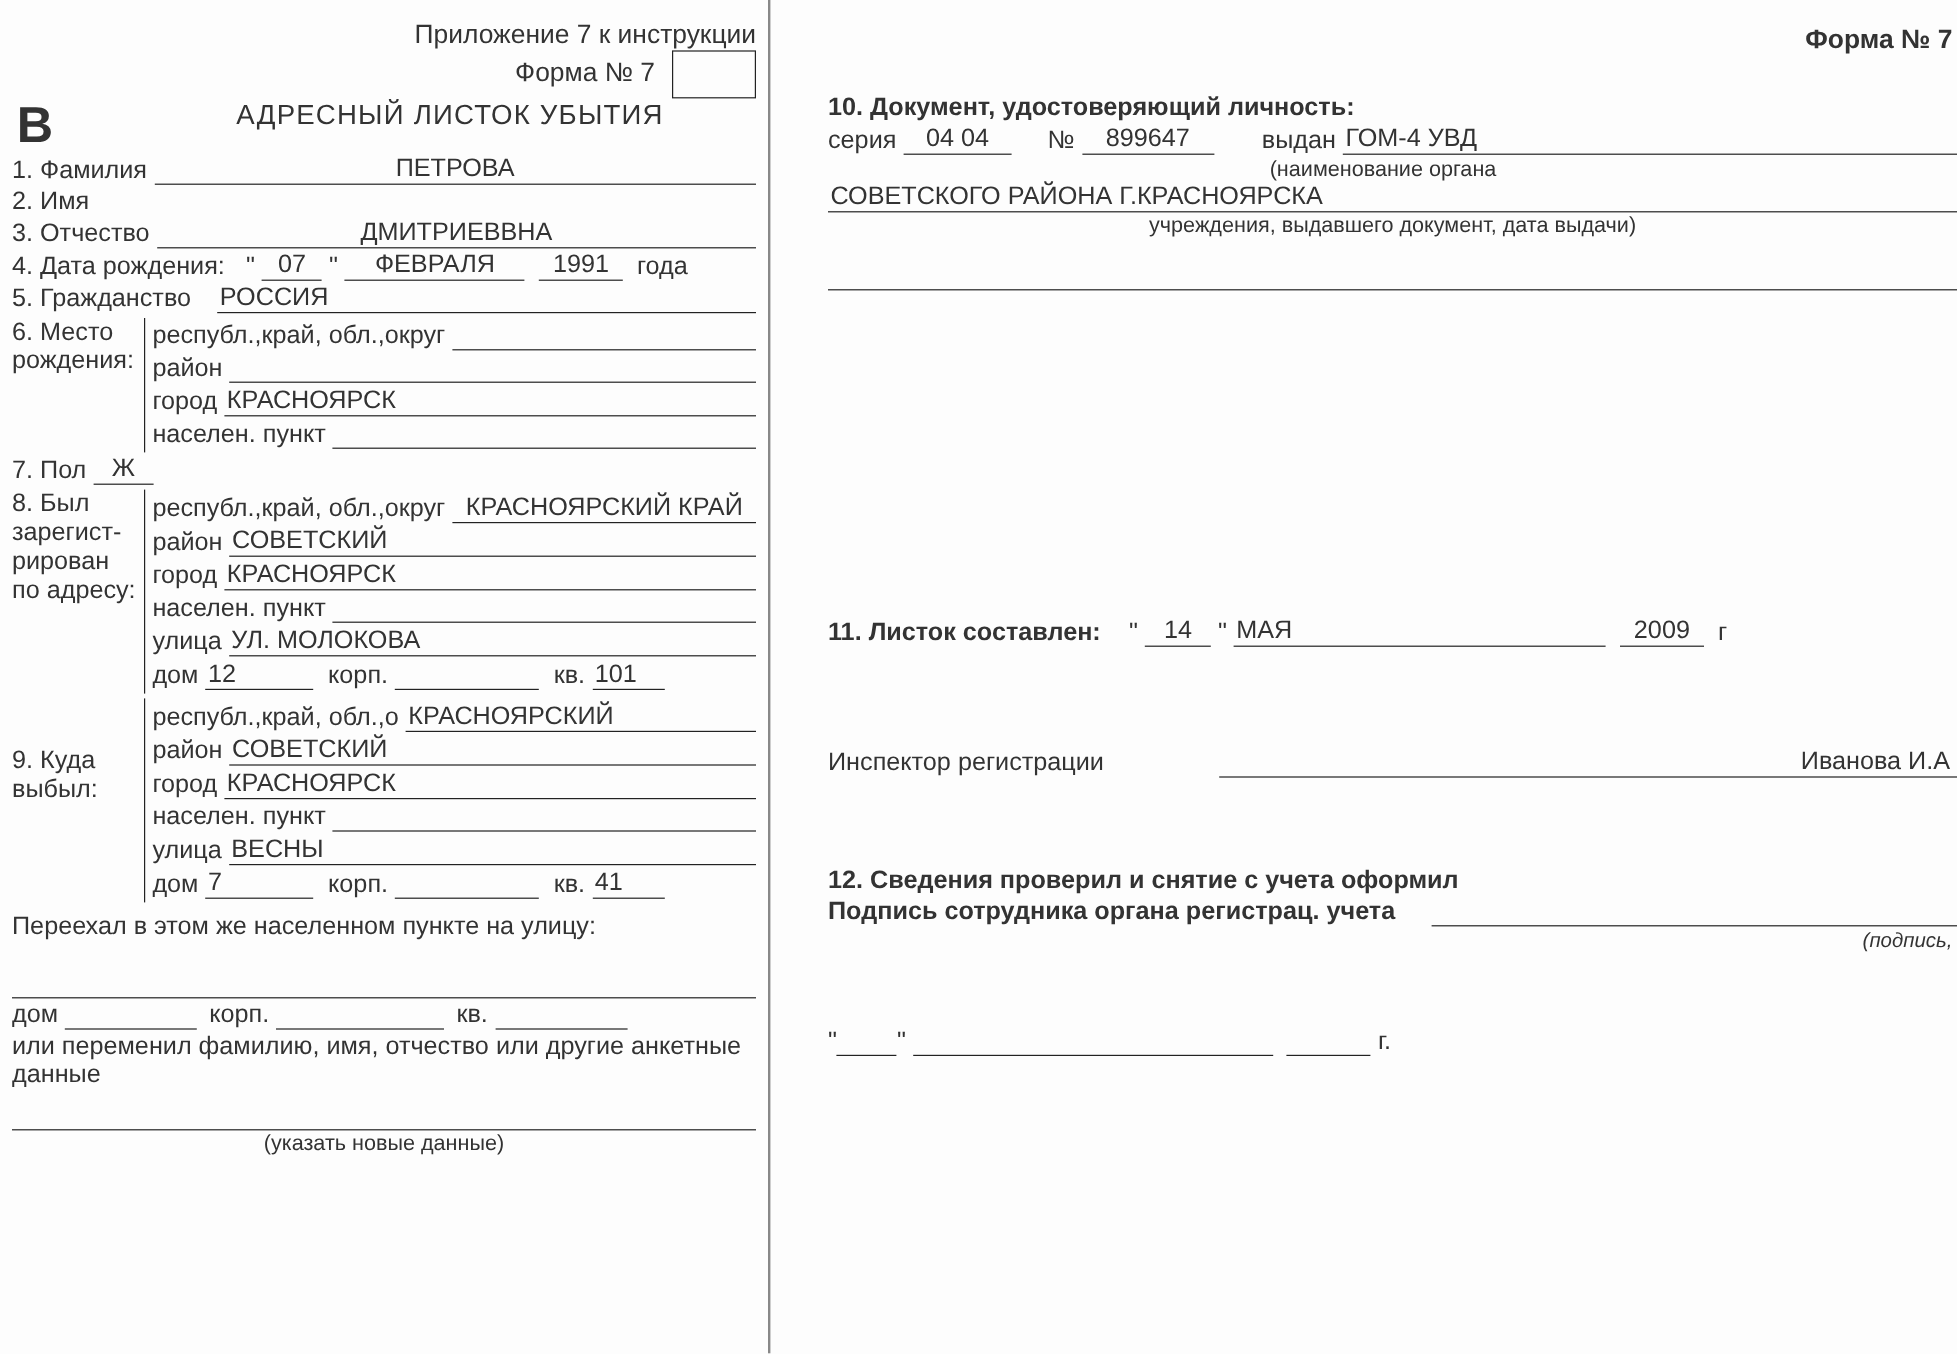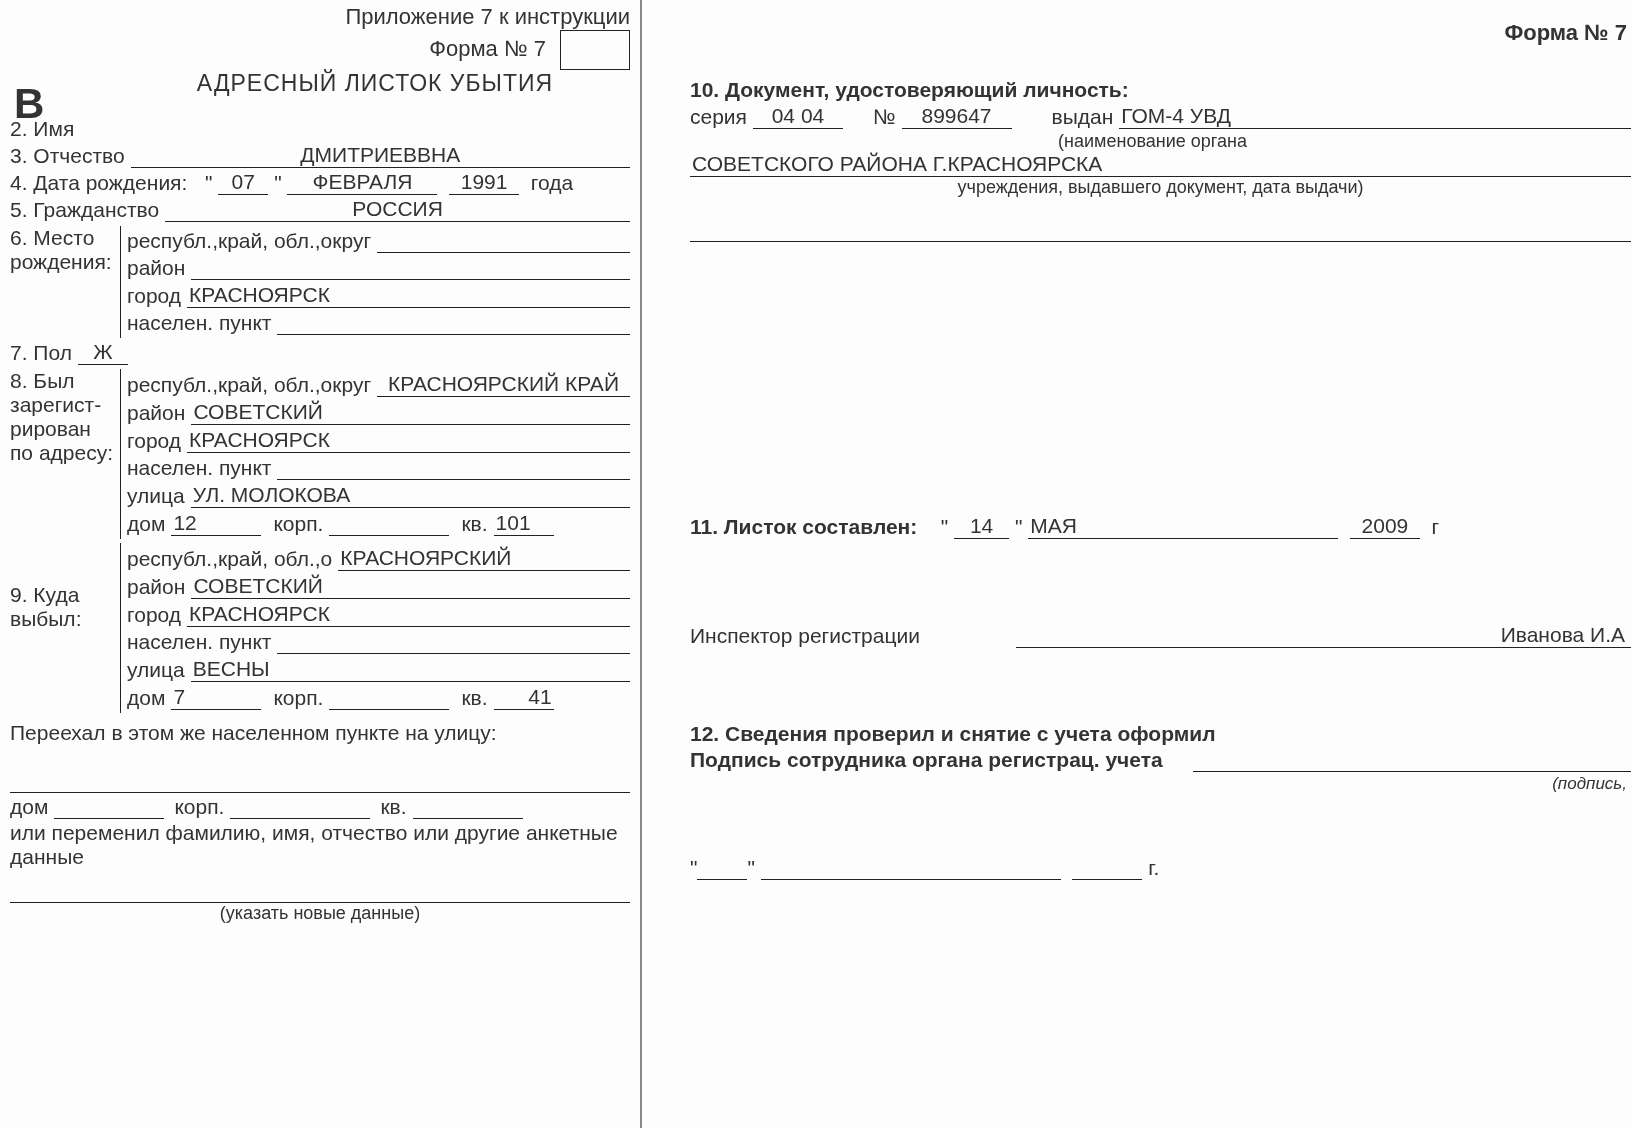--- a/index.html
+++ b/index.html
@@ -14,21 +14,21 @@
     position: relative;
     font-size: 21px;
   }
   .page {
     display: flex;
     width: 100%;
     height: 100%;
   }
   .col-left {
     width: 640px;
-    padding: 4px 10px 10px 10px;
+    padding: 16px 10px 10px 10px;
     position: relative;
   }
   .divider {
     width: 40px;
     border-left: 2px solid #888;
   }
   .col-right {
     flex: 1;
     padding: 20px 0 10px 10px;
     position: relative;
@@ -66,40 +66,44 @@
     <div class="header-right">
       <span>Форма № 7</span>
       <span class="formbox"></span>
     </div>
     <div class="big-b">В</div>
     <div class="title">АДРЕСНЫЙ ЛИСТОК УБЫТИЯ</div>
 
     <div style="height:18px;"></div>
 
     <div class="row">
+      <span class="label">1. Фамилия</span>
+      <span class="uline fill">ПЕТРОВА</span>
+    </div>
+    <div class="row">
       <span class="label">2. Имя</span>
     </div>
     <div class="row">
       <span class="label">3. Отчество</span>
       <span class="uline fill">ДМИТРИЕВВНА</span>
     </div>
     <div class="row">
       <span class="label">4. Дата рождения:</span>
       <span>&nbsp;&nbsp;"&nbsp;</span>
       <span class="uline" style="width:50px;">07</span>
       <span>&nbsp;"&nbsp;</span>
       <span class="uline" style="width:150px;">ФЕВРАЛЯ</span>
       <span>&nbsp;&nbsp;</span>
       <span class="uline" style="width:70px;">1991</span>
       <span>&nbsp;&nbsp;</span>
       <span>года</span>
     </div>
     <div class="row">
       <span class="label">5. Гражданство</span>
-      <span class="uline fill" style="text-align:center;">РОССИЯ</span>
+      <span class="uline fill" style="text-align:left;margin-left:16px;">РОССИЯ</span>
     </div>
 
     
     <div class="addr-block">
       <div class="addr-side">6. Место рожде­ния:</div>
       <div class="addr-body">
         <div class="addr-line">
             <span class="addr-lbl">республ.,край, обл.,округ</span>
             <span class="uline fill"></span>
           </div>
@@ -181,21 +185,21 @@
         <div class="addr-line">
             <span class="addr-lbl">улица</span>
             <span class="uline fill" style="text-align:left;">ВЕСНЫ</span>
           </div>
         <div class="addr-line">
           <span class="addr-lbl">дом</span>
           <span class="uline" style="width:90px;text-align:left;">7</span>
           <span class="addr-lbl" style="margin-left:12px;">корп.</span>
           <span class="uline" style="width:120px;"></span>
           <span class="addr-lbl" style="margin-left:12px;">кв.</span>
-          <span class="uline" style="width:60px;text-align:right;">41</span>
+          <span class="uline" style="width:60px;text-align:left;">41</span>
         </div>
       </div>
     </div>
 
     <div class="row" style="margin-top:8px;">Переехал в этом же населенном пункте на улицу:</div>
     <div class="uline" style="width:100%;height:28px;margin-top:18px;"></div>
     <div class="row">
       <span class="label">дом</span>
       <span class="uline" style="width:110px;"></span>
       <span class="label" style="margin-left:10px;">корп.</span>

